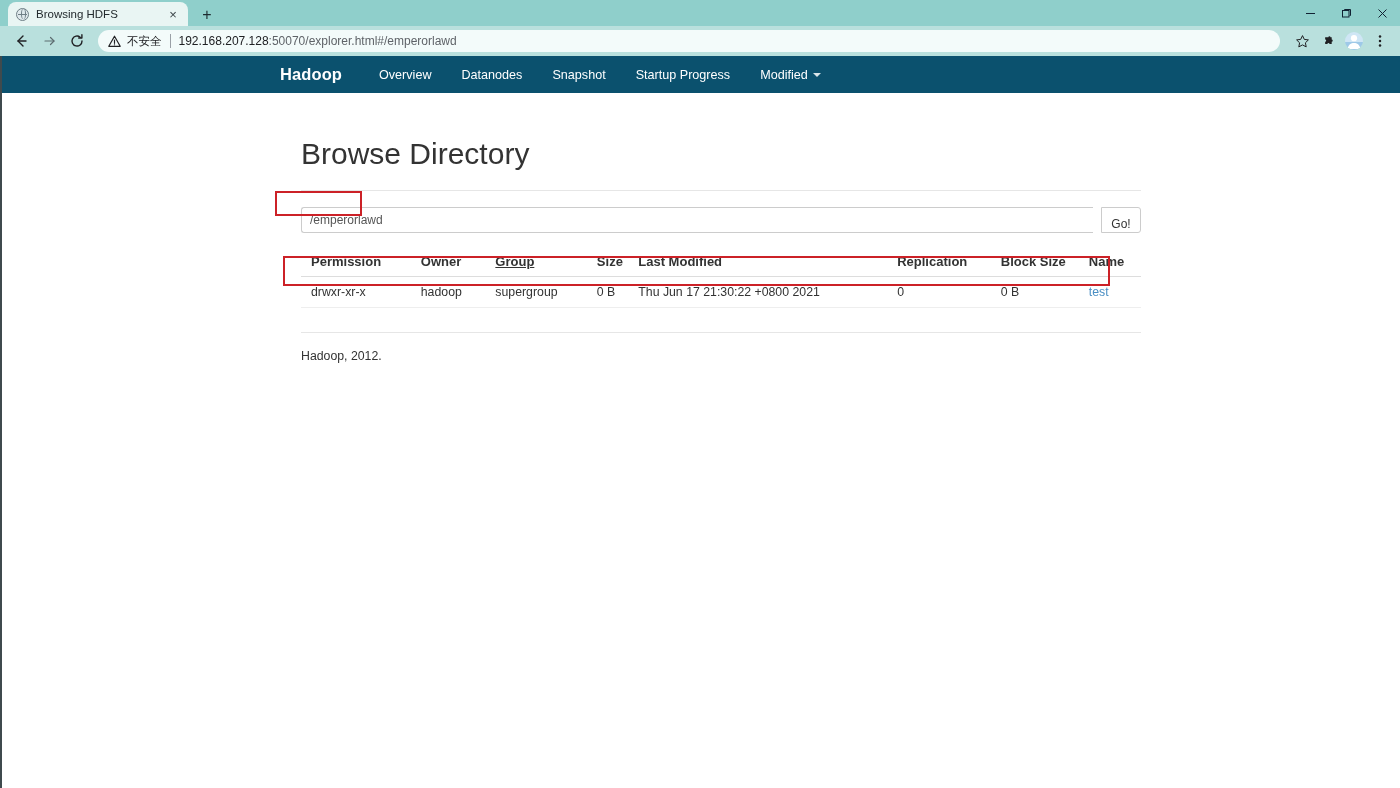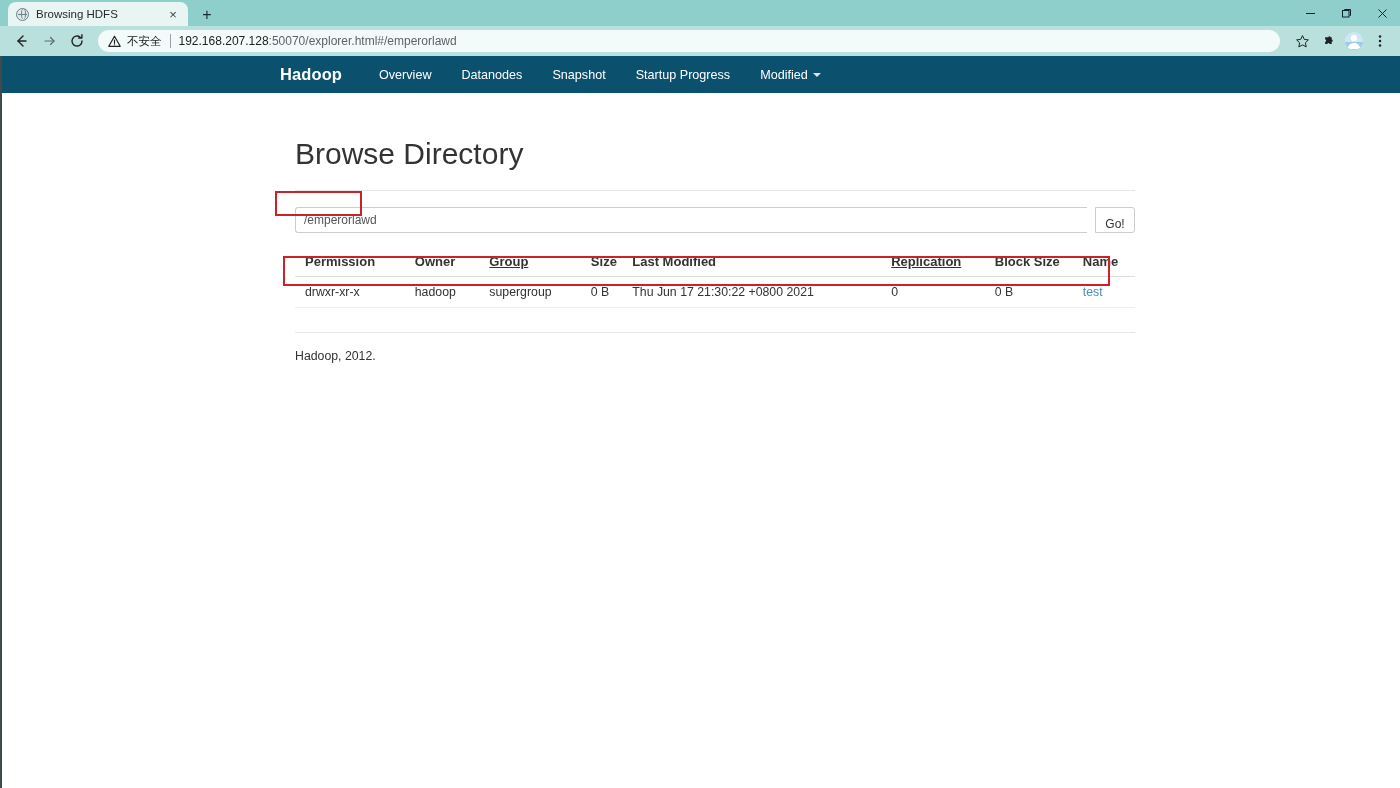--- a/index.html
+++ b/index.html
@@ -104,21 +104,21 @@
   .nav-item {
     color: #ffffff; font-size: 12.6px; padding: 0 15px; white-space: nowrap;
     text-decoration: none; display:flex; align-items:center; gap:5px;
   }
   .caret {
     display:inline-block; width:0; height:0;
     border-left: 4px solid transparent; border-right: 4px solid transparent;
     border-top: 4px solid #ffffff; opacity: .85;
   }
 
-  .container { width: 840px; margin: 0 auto; padding-left: 0; position: relative; left: 14px; }
+  .container { width: 840px; margin: 0 auto; padding-left: 0; position: relative; left: 20px; }
 
   .page-title {
     font-size: 30px; color: #333; font-weight: normal;
     margin: 44px 0 0 0; padding: 0 0 20px 0;
     border-bottom: 1px solid #e6e6e6;
     line-height: 1.1;
   }
 
   .input-group {
     display: flex; margin-top: 16px; width: 100%; gap: 8px;
@@ -148,21 +148,21 @@
     font-size: 12.3px; color: #333; padding: 8px 4px 8px 10px;
     border-bottom: 1px solid #eeeeee; white-space: nowrap;
   }
   table.explorer td a { color: #4a8fc4; text-decoration: none; }
 
   .col-perm  { width: 106px; }
   .col-owner { width: 72px; }
   .col-group { width: 98px; text-decoration: underline; }
   .col-size  { width: 40px; }
   .col-mod   { width: 250px; }
-  .col-repl  { width: 100px; text-decoration: underline; }
+  .col-repl  { width: 100px; }
   .col-block { width: 85px; }
   .col-name  { width: 60px; }
 
   .footer-rule { border: none; border-top: 1px solid #e6e6e6; margin: 24px 0 0 0; }
   .footer-text { font-size: 12.3px; color: #333; padding-top: 16px; }
 
   
   .annot {
     position: absolute; border: 2px solid #cc2127; pointer-events: none;
     z-index: 50;

